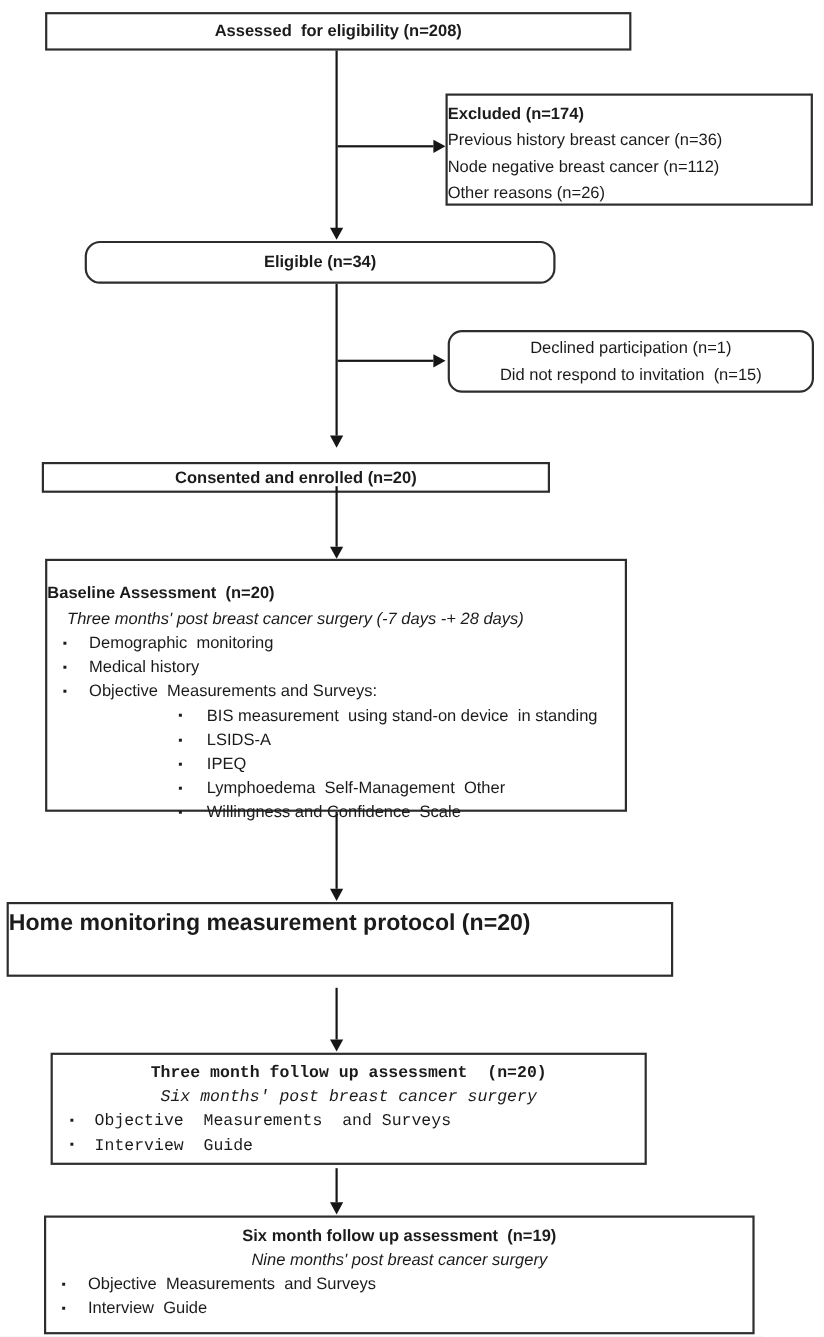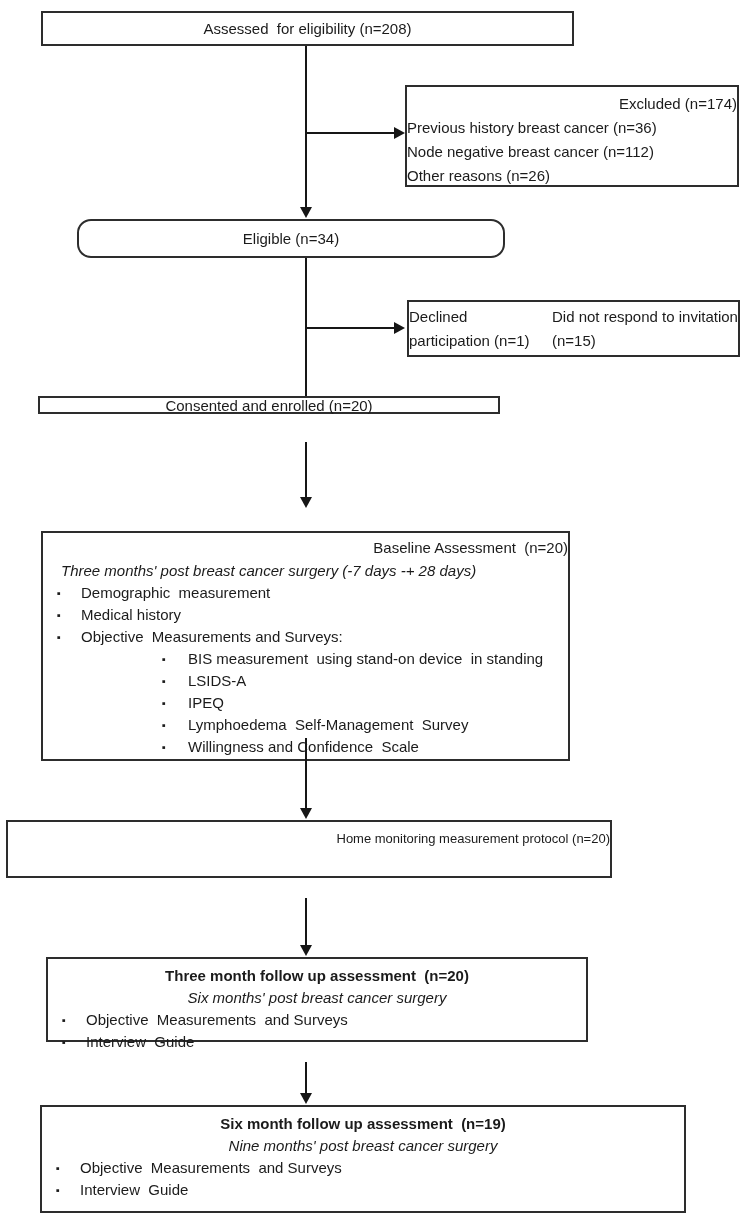--- a/index.html
+++ b/index.html
@@ -17,39 +17,39 @@
     color:var(--text);
     font-size:15px;
     overflow:hidden;
   }
   .box{
     position:absolute;
     border:2px solid var(--border);
     background:var(--bg);
   }
   .flexcenter{display:flex;align-items:center;justify-content:center;}
-  .title{font-weight:normal;text-align:right;white-space:pre-wrap;}
+  .title{font-weight:bold;text-align:left;white-space:pre-wrap;}
   .cline{text-align:left;white-space:pre-wrap;}
   .iline{font-style:italic;white-space:pre-wrap;}
   
   #box-assessed{left:41px;top:11px;width:533px;height:35px;}
   #box-excluded{left:405px;top:85px;width:334px;height:102px;padding-top:5px;}
   #box-excluded .cline{line-height:24px;}
   #box-excluded .title{line-height:24px;}
   #box-eligible{left:77px;top:219px;width:428px;height:39px;border-radius:14px;}
-  #box-declined{left:407px;top:300px;width:333px;height:57px;flex-direction:row;}
+  #box-declined{left:407px;top:300px;width:333px;height:57px;flex-direction:column;border-radius:13px;}
   #box-declined .cline{line-height:24px;}
-  #box-consented{left:38px;top:396px;width:462px;height:18px;}
-  #box-baseline{left:41px;top:508px;width:529px;height:230px;padding-top:3px;margin-top:23px;}
+  #box-consented{left:38px;top:420px;width:462px;height:28px;}
+  #box-baseline{left:41px;top:508px;width:529px;height:230px;padding-top:18px;}
   #box-baseline .title{line-height:23px;}
   #box-baseline .iline{line-height:23px;padding-left:18px;}
-  #box-home{left:6px;top:820px;width:606px;height:58px;padding-top:5px;font-size:13px;}
+  #box-home{left:6px;top:820px;width:606px;height:68px;padding-top:5px;font-size:21px;}
   #box-home .title{line-height:23px;}
   #box-home .cline{line-height:23px;}
-  #box-three{left:46px;top:957px;width:542px;height:85px;padding-top:5px;}
+  #box-three{left:46px;top:957px;width:542px;height:102px;padding-top:5px;font-family:Liberation Mono, monospace;}
   #box-six{left:40px;top:1105px;width:646px;height:108px;padding-top:5px;}
   .fu-title{font-weight:bold;text-align:center;line-height:23px;white-space:pre-wrap;}
   .fu-sub{font-style:italic;text-align:center;line-height:22px;white-space:pre-wrap;}
   
   .b-row{display:flex;line-height:22px;white-space:pre-wrap;}
   .b-l1{padding-left:14px;}
   .b-l2{padding-left:119px;}
   .blt{width:24px;flex:0 0 auto;font-size:11px;text-align:left;}
   .b-l2 .blt{width:26px;}
   
@@ -108,21 +108,21 @@
   </div>
 
   <div class="vline" style="top:442px;height:55px;"></div>
   <div class="head-down" style="top:497px;"></div>
 
   <div id="box-baseline" class="box">
     <div class="title">Baseline Assessment  (n=20)</div>
     <div class="iline">Three months' post breast cancer surgery (-7 days -+ 28 days)</div>
     <div class="b-row b-l1">
       <span class="blt">▪</span>
-      <span>Demographic  measurement</span>
+      <span>Demographic  monitoring</span>
     </div>
     <div class="b-row b-l1">
       <span class="blt">▪</span>
       <span>Medical history</span>
     </div>
     <div class="b-row b-l1">
       <span class="blt">▪</span>
       <span>Objective  Measurements and Surveys:</span>
     </div>
     <div class="b-row b-l2">
@@ -132,21 +132,21 @@
     <div class="b-row b-l2">
       <span class="blt">▪</span>
       <span>LSIDS-A</span>
     </div>
     <div class="b-row b-l2">
       <span class="blt">▪</span>
       <span>IPEQ</span>
     </div>
     <div class="b-row b-l2">
       <span class="blt">▪</span>
-      <span>Lymphoedema  Self-Management  Survey</span>
+      <span>Lymphoedema  Self-Management  Other</span>
     </div>
     <div class="b-row b-l2">
       <span class="blt">▪</span>
       <span>Willingness and Confidence  Scale</span>
     </div>
   </div>
 
   <div class="vline" style="top:738px;height:70px;"></div>
   <div class="head-down" style="top:808px;"></div>
 

